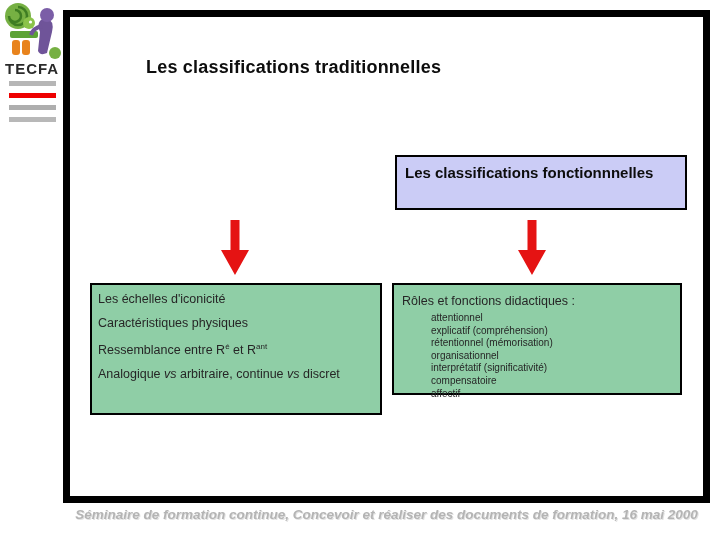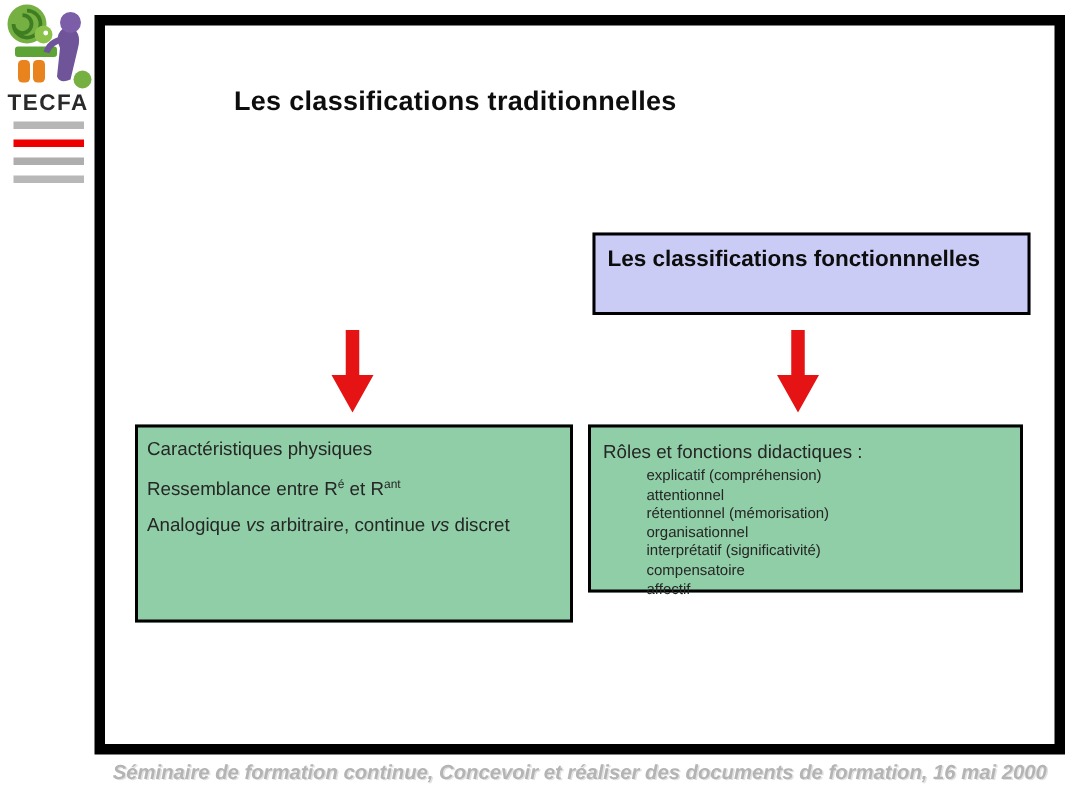--- a/index.html
+++ b/index.html
@@ -5,21 +5,21 @@
   html,body{margin:0;padding:0;}
   body{
     width:720px;height:540px;position:relative;overflow:hidden;
     background:#ffffff;font-family:"Liberation Sans", sans-serif;
   }
   .slide-frame{
     position:absolute;left:63px;top:10px;width:633px;height:479px;
     border:7px solid #000;background:#fff;
   }
   .slide-title{
-    position:absolute;left:86px;top:40px;
+    position:absolute;left:76px;top:40px;
     font-size:18px;font-weight:bold;color:#0d0d0d;letter-spacing:0.2px;
   }
   .header-box{
     position:absolute;top:138px;width:292px;height:55px;box-sizing:border-box;
     background:#cbccf6;border:2px solid #000;
     padding:6px 8px;font-size:15px;font-weight:bold;color:#0d0d0d;line-height:19px;
   }
   .header-box.left{left:18px;}
   .header-box.right{left:325px;}
   .down-arrow{position:absolute;top:203px;width:30px;height:56px;}
@@ -81,30 +81,31 @@
   <div class="header-box right">Les classifications fonctionnnelles</div>
 
   <svg class="down-arrow left" viewBox="0 0 30 56">
     <path d="M10.5 0 L19.5 0 L19.5 30 L29 30 L15 55 L1 30 L10.5 30 Z" fill="#e51313"></path>
   </svg>
   <svg class="down-arrow right" viewBox="0 0 30 56">
     <path d="M10.5 0 L19.5 0 L19.5 30 L29 30 L15 55 L1 30 L10.5 30 Z" fill="#e51313"></path>
   </svg>
 
   <div class="content-box left">
+      <div class="gline"><span>Les échelles d'iconicité</span></div>
       <div class="gline"><span>Caractéristiques physiques</span></div>
       <div class="gline"><span>Ressemblance entre R</span><sup>é</sup><span> et R</span><sup>ant</sup></div>
       <div class="gline"><span>Analogique </span><span style="font-style: italic;">vs</span><span> arbitraire, continue </span><span style="font-style: italic;">vs</span><span> discret</span></div>
     </div>
 
   <div class="content-box right">
     <div class="rtitle">Rôles et fonctions didactiques :</div>
     <div>
+        <div class="ritem">attentionnel</div>
         <div class="ritem">explicatif (compréhension)</div>
-        <div class="ritem">attentionnel</div>
         <div class="ritem">rétentionnel (mémorisation)</div>
         <div class="ritem">organisationnel</div>
         <div class="ritem">interprétatif (significativité)</div>
         <div class="ritem">compensatoire</div>
         <div class="ritem">affectif</div>
       </div>
   </div>
 </div>
 
 <div class="slide-footer">Séminaire de formation continue, Concevoir et réaliser des documents de formation, 16 mai 2000</div>

